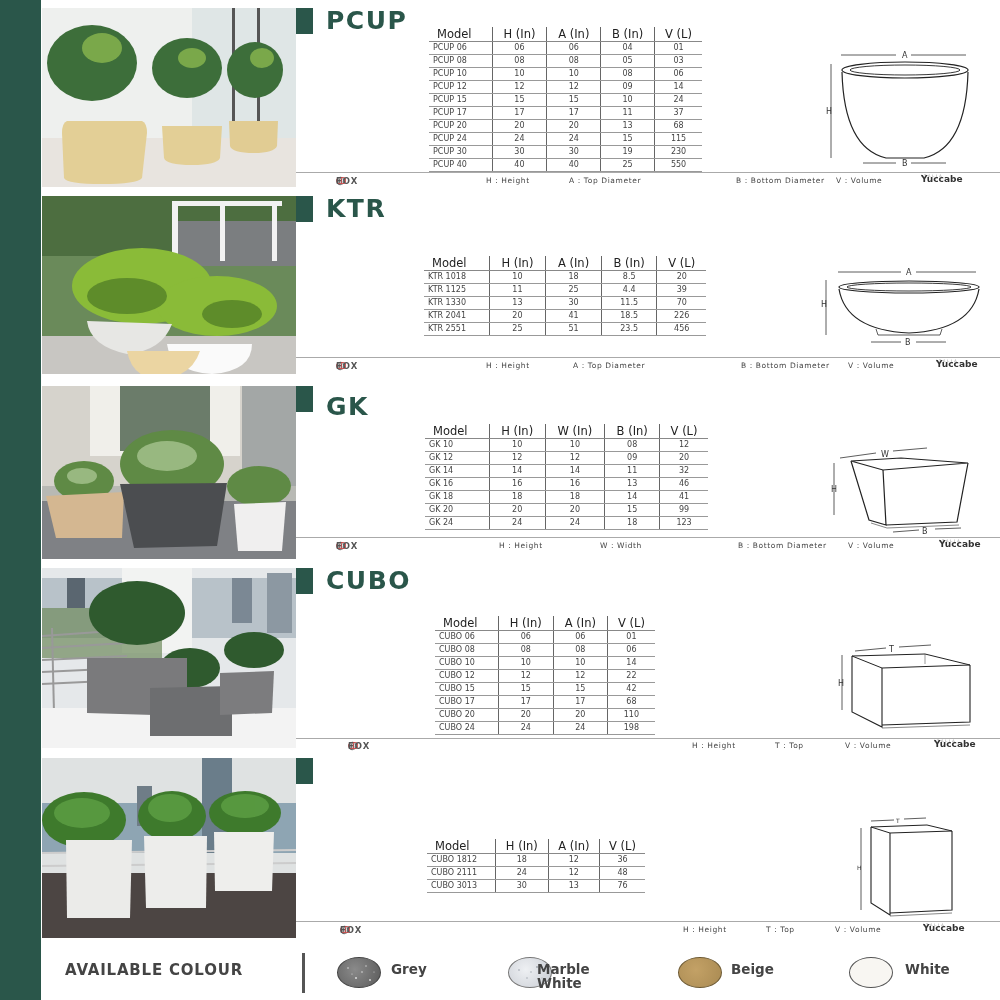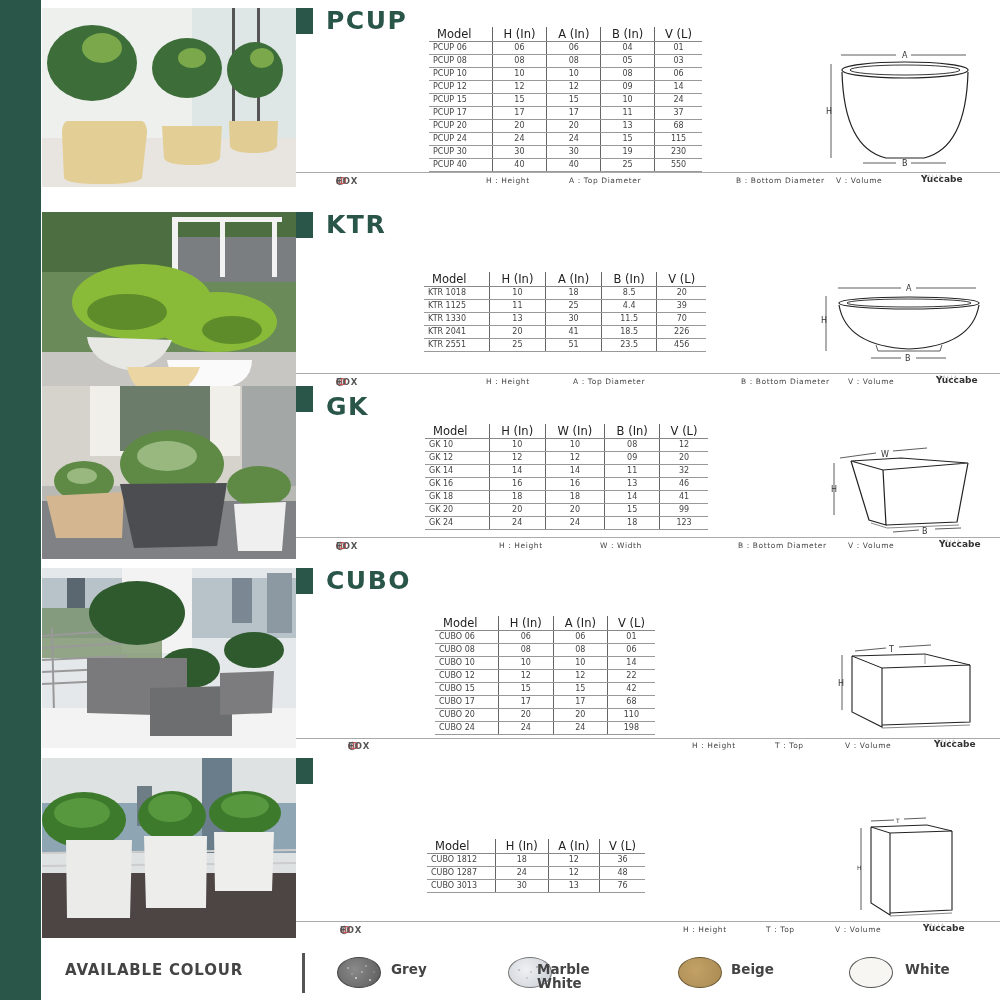--- a/index.html
+++ b/index.html
@@ -168,21 +168,21 @@
       <span style="left:273px;">A : Top Diameter</span>
       <span style="left:440px;">B : Bottom Diameter</span>
       <span style="left:540px;">V : Volume</span>
       <span class="yuccabe" style="left:625px;top:-2px;">
           <span>Yuccabe</span>
           <small>ITALIA</small>
         </span>
     </div>
   </div>
 
-  <div class="section" style="top:206px;height:190px;">
+  <div class="section" style="top:190px;height:190px;">
     <div class="photo" style="top:6px;height:178px;">
       <svg width="254" height="178" viewBox="0 0 254 178">
         <rect width="254" height="178" fill="#6a8a5a"></rect>
         <rect x="0" y="0" width="254" height="60" fill="#4d6e40"></rect>
         <rect x="130" y="25" width="124" height="45" fill="#7b7e80"></rect>
         <rect x="130" y="5" width="6" height="60" fill="#f2f2f2"></rect>
         <rect x="178" y="5" width="5" height="60" fill="#f2f2f2"></rect>
         <rect x="230" y="5" width="5" height="60" fill="#f2f2f2"></rect>
         <rect x="130" y="5" width="110" height="5" fill="#f2f2f2"></rect>
         <rect x="0" y="140" width="254" height="38" fill="#c8c6c2"></rect>
@@ -556,21 +556,21 @@
       </tr>
         </thead>
       <tbody id="tbody-4">
           <tr>
             <td class="model">CUBO  1812</td>
             <td>18</td>
             <td>12</td>
             <td>36</td>
           </tr>
           <tr>
-            <td class="model">CUBO  1287</td>
+            <td class="model">CUBO  2111</td>
             <td>24</td>
             <td>12</td>
             <td>48</td>
           </tr>
           <tr>
             <td class="model">CUBO  3013</td>
             <td>30</td>
             <td>13</td>
             <td>76</td>
           </tr>

